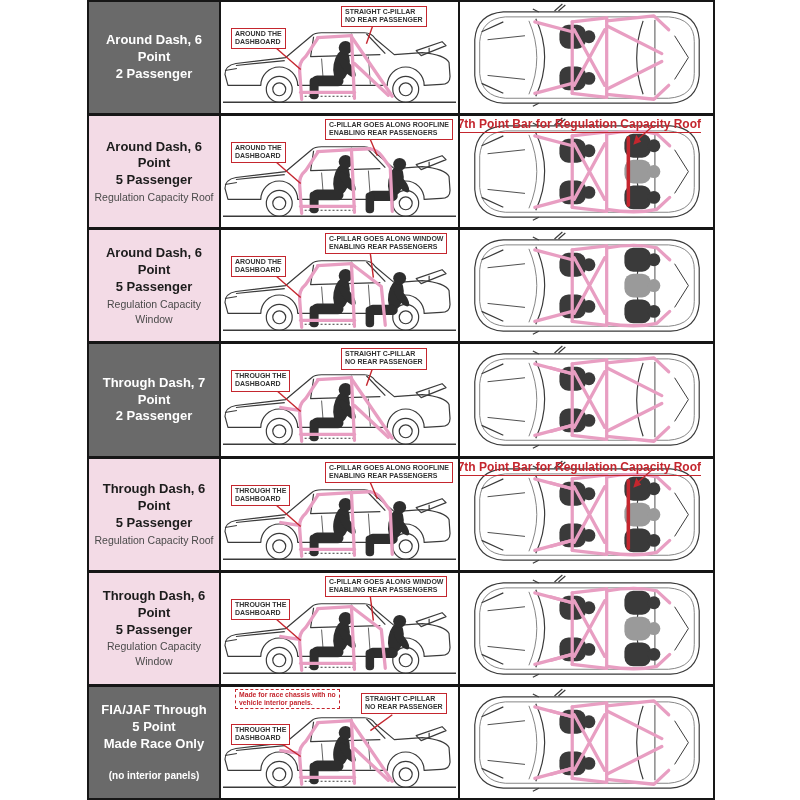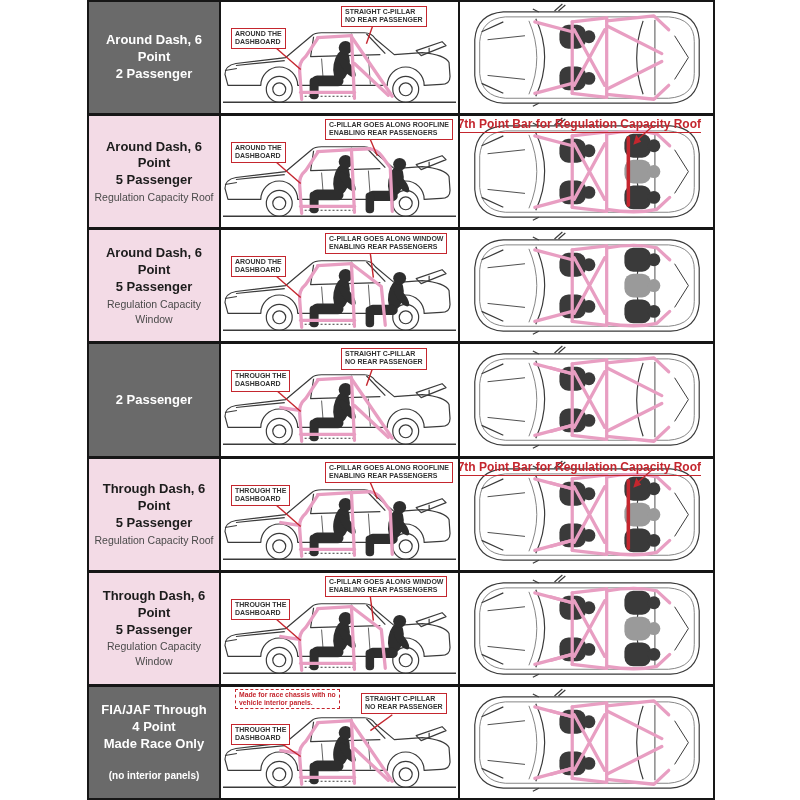--- a/index.html
+++ b/index.html
@@ -251,20 +251,21 @@
           <path d="M116,28 L147,84 M116,84 L147,28"></path>
           <path d="M149,18 Q178,13 200,18 L213,30"></path>
               <path d="M149,94 Q178,99 200,94 L213,82"></path>
         </g>
       </svg>
     </div>
   </div>
 
   <div class="row r4">
     <div class="label-cell gray">
+      <span class="label-line">Through Dash, 7 Point</span>
       <span class="label-line">2 Passenger</span>
     </div>
     <div class="side-cell">
       <svg class="art" viewBox="0 0 238 112" preserveAspectRatio="none">
         <use href="#car-side"></use>
         <use href="#fig-side" transform="translate(113,80)"></use>
         <g class="cage">
           <path d="M81,98 L79,70 Q78,61 85,55 L97,37"></path>
               <path d="M79,67 L60,64"></path>
           <path d="M97,36 L131,34"></path>
@@ -425,21 +426,21 @@
           <path d="M149,18 Q178,13 200,18 L213,30"></path>
               <path d="M149,94 Q178,99 200,94 L213,82"></path>
         </g>
       </svg>
     </div>
   </div>
 
   <div class="row r7">
     <div class="label-cell gray">
       <span class="label-line">FIA/JAF Through</span>
-      <span class="label-line">4 Point</span>
+      <span class="label-line">5 Point</span>
       <span class="label-line">Made Race Only</span>
       <span class="label-sub">(no interior panels)</span>
     </div>
     <div class="side-cell">
       <svg class="art" viewBox="0 0 238 112" preserveAspectRatio="none">
         <use href="#car-side"></use>
         <use href="#fig-side" transform="translate(113,80)"></use>
         <g class="cage">
           <path d="M81,98 L79,70 Q78,61 85,55 L97,37"></path>
               <path d="M79,67 L60,64"></path>

